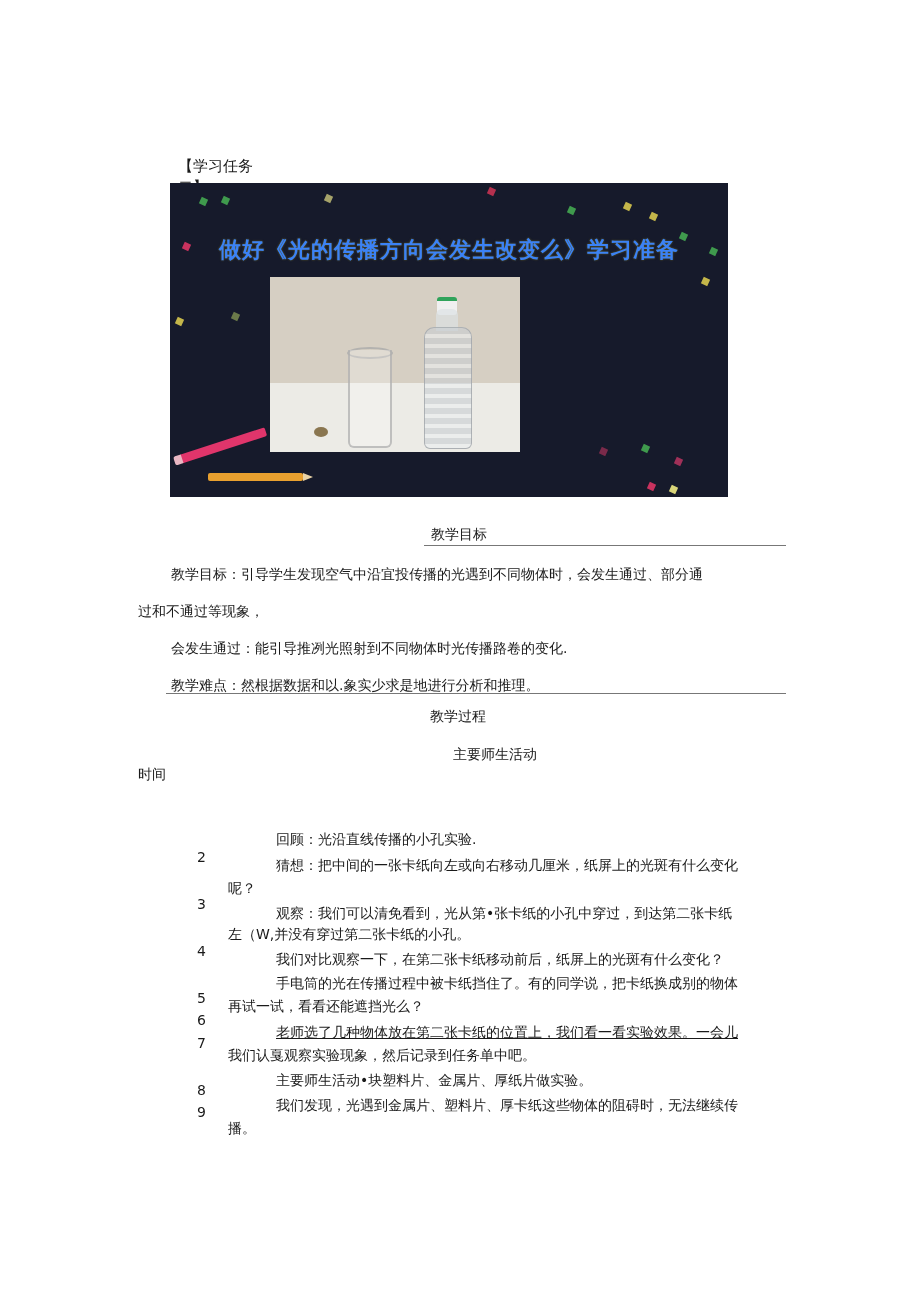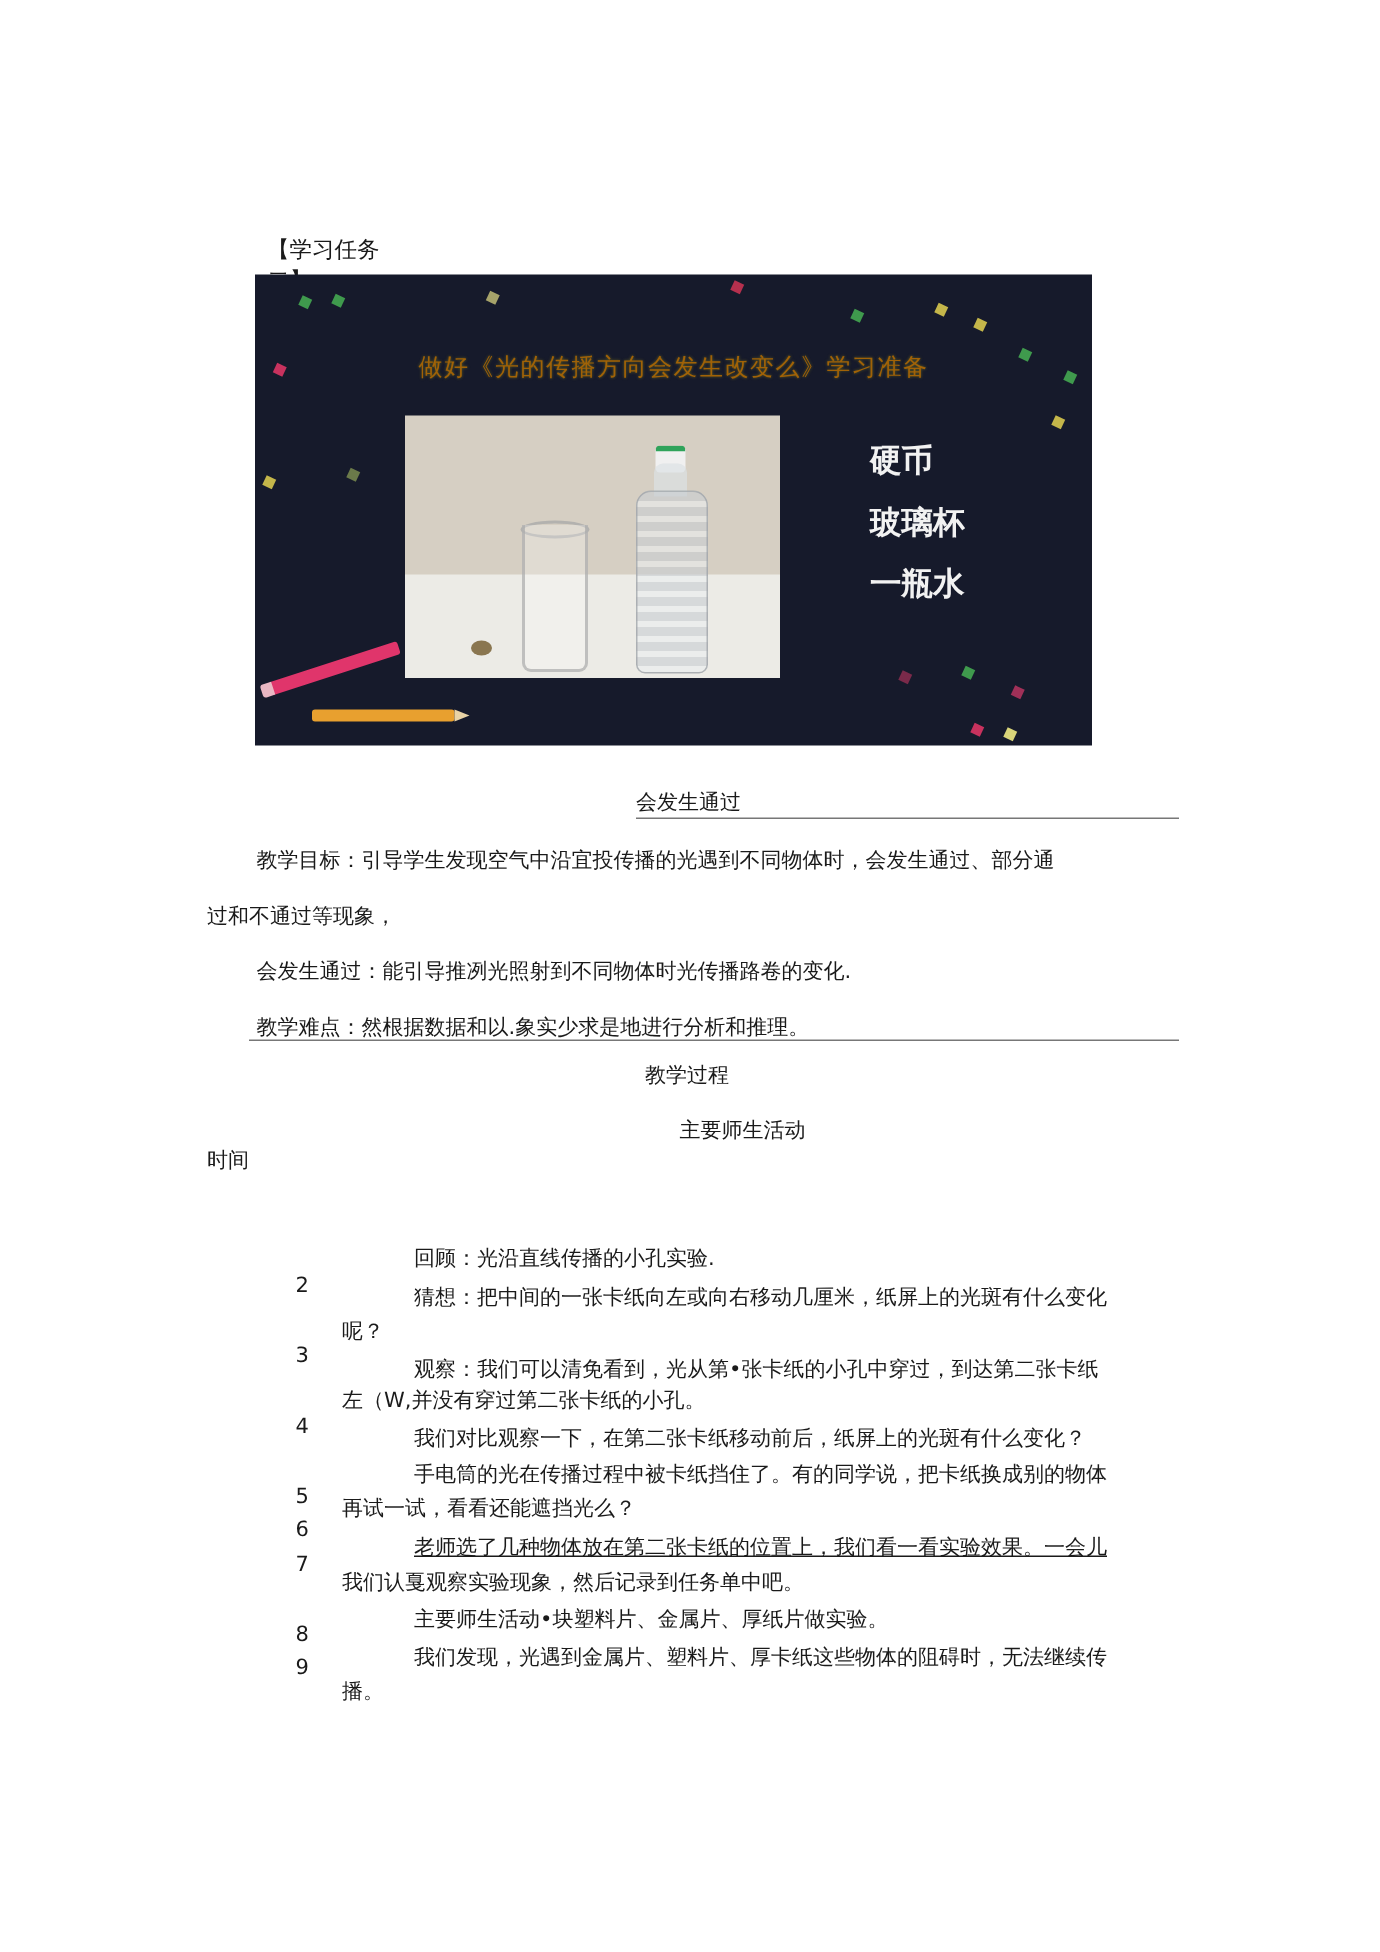--- a/index.html
+++ b/index.html
@@ -2,22 +2,22 @@
 <html><head>
   <meta charset="utf-8">
   <style>
     html, body { margin:0; padding:0; background:#ffffff; }
     body { width:920px; height:1301px; position:relative; overflow:hidden;
       font-family:"DejaVu Serif","Liberation Serif",serif; color:#1a1a1a; }
     .abs { position:absolute; }
     .task-label { left:178px; top:156px; font-size:15px; line-height:21px; width:95px;
       font-family:"DejaVu Sans","Liberation Sans",sans-serif; }
     .banner { left:170px; top:183px; width:558px; height:314px; background:#161a2b; overflow:hidden; }
-    .banner-title { position:absolute; left:0; width:100%; top:52px; text-align:center; color:#a16207;
-      font-size:16px; font-weight:normal; letter-spacing:1px;
+    .banner-title { position:absolute; left:0; width:100%; top:52px; text-align:center; color:#3b82f6;
+      font-size:22px; font-weight:bold; letter-spacing:1px;
       font-family:"DejaVu Sans","Liberation Sans",sans-serif; text-shadow:0 0 2px #6b6420; }
     .photo { position:absolute; left:100px; top:94px; width:250px; height:175px; background:#d6cfc3; overflow:hidden; }
     .photo .table { position:absolute; left:0; top:106px; width:100%; height:69px; background:#ecebe6; }
     .glass { position:absolute; left:78px; top:73px; width:40px; height:96px;
       border:2px solid rgba(170,170,170,0.7); border-top:none; border-radius:0 0 6px 6px; background:rgba(255,255,255,0.25); }
     .glass-rim { position:absolute; left:77px; top:70px; width:42px; height:8px; border:2px solid rgba(170,170,170,0.8); border-radius:50%; }
     .bottle { position:absolute; left:154px; top:20px; width:46px; height:150px; }
     .bottle .body { position:absolute; left:0; top:30px; width:46px; height:120px; border-radius:10px 10px 6px 6px;
       background:repeating-linear-gradient(180deg, rgba(200,205,210,0.6) 0 6px, rgba(235,238,240,0.6) 6px 10px);
       border:1px solid rgba(160,165,170,0.8); }
@@ -68,31 +68,26 @@
     <div class="coin"></div>
     <div class="glass-rim"></div>
     <div class="glass"></div>
     <div class="bottle">
       <div class="cap"></div>
       <div class="neck"></div>
       <div class="body"></div>
     </div>
   </div>
 
-  <div class="item-list">
-    <div>硬币</div>
-    <div>玻璃杯</div>
-    <div>一瓶水</div>
-  </div>
 
   <div class="pencil-red"></div>
   <div class="pencil-yellow"></div>
 </div>
 
-<div class="abs section-title" style="left:424px; top:526px; width:70px;">会发生通过</div>
+<div class="abs section-title" style="left:424px; top:526px; width:70px;">教学目标</div>
 <div class="rule" style="left:424px; top:545px; width:362px;"></div>
 
 <div class="abs para" style="left:171px; top:564px;">教学目标：引导学生发现空气中沿宜投传播的光遇到不同物体时，会发生通过、部分通</div>
 <div class="abs para" style="left:138px; top:601px;">过和不通过等现象，</div>
 <div class="abs para" style="left:171px; top:638px;">会发生通过：能引导推冽光照射到不同物体时光传播路卷的变化.</div>
 <div class="abs para" style="left:171px; top:675px;">教学难点：然根据数据和以.象实少求是地进行分析和推理。</div>
 <div class="rule" style="left:166px; top:693px; width:620px;"></div>
 
 <div class="abs section-title" style="left:420px; top:708px; width:76px;">教学过程</div>
 

